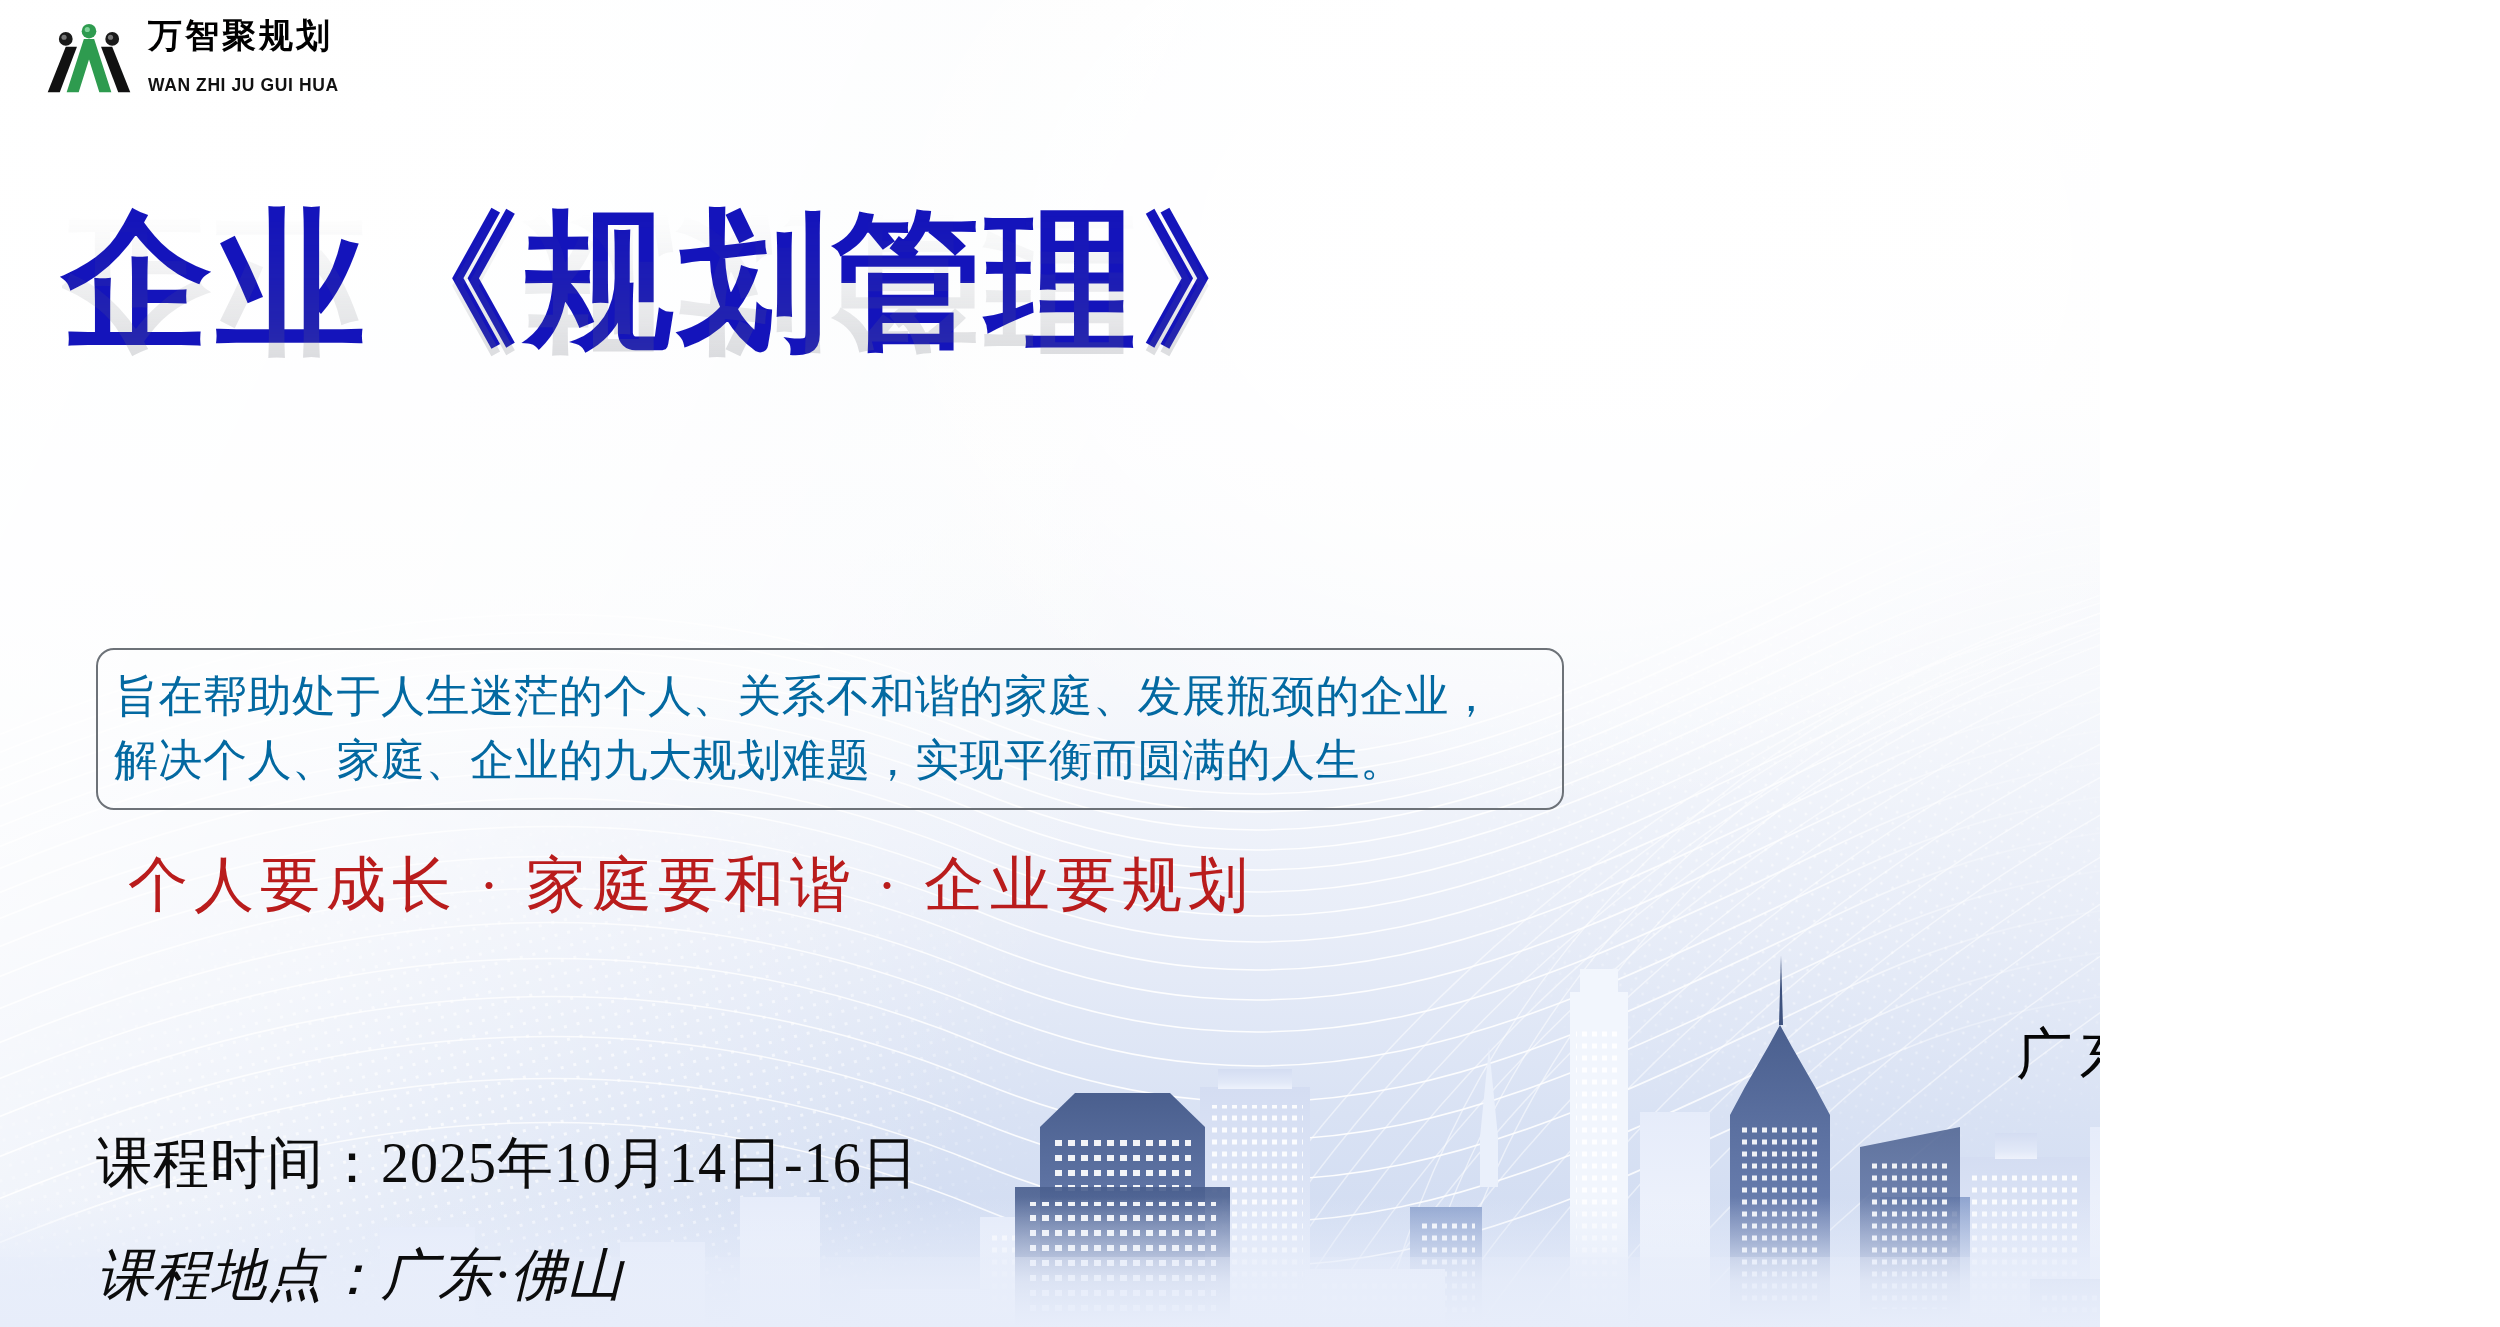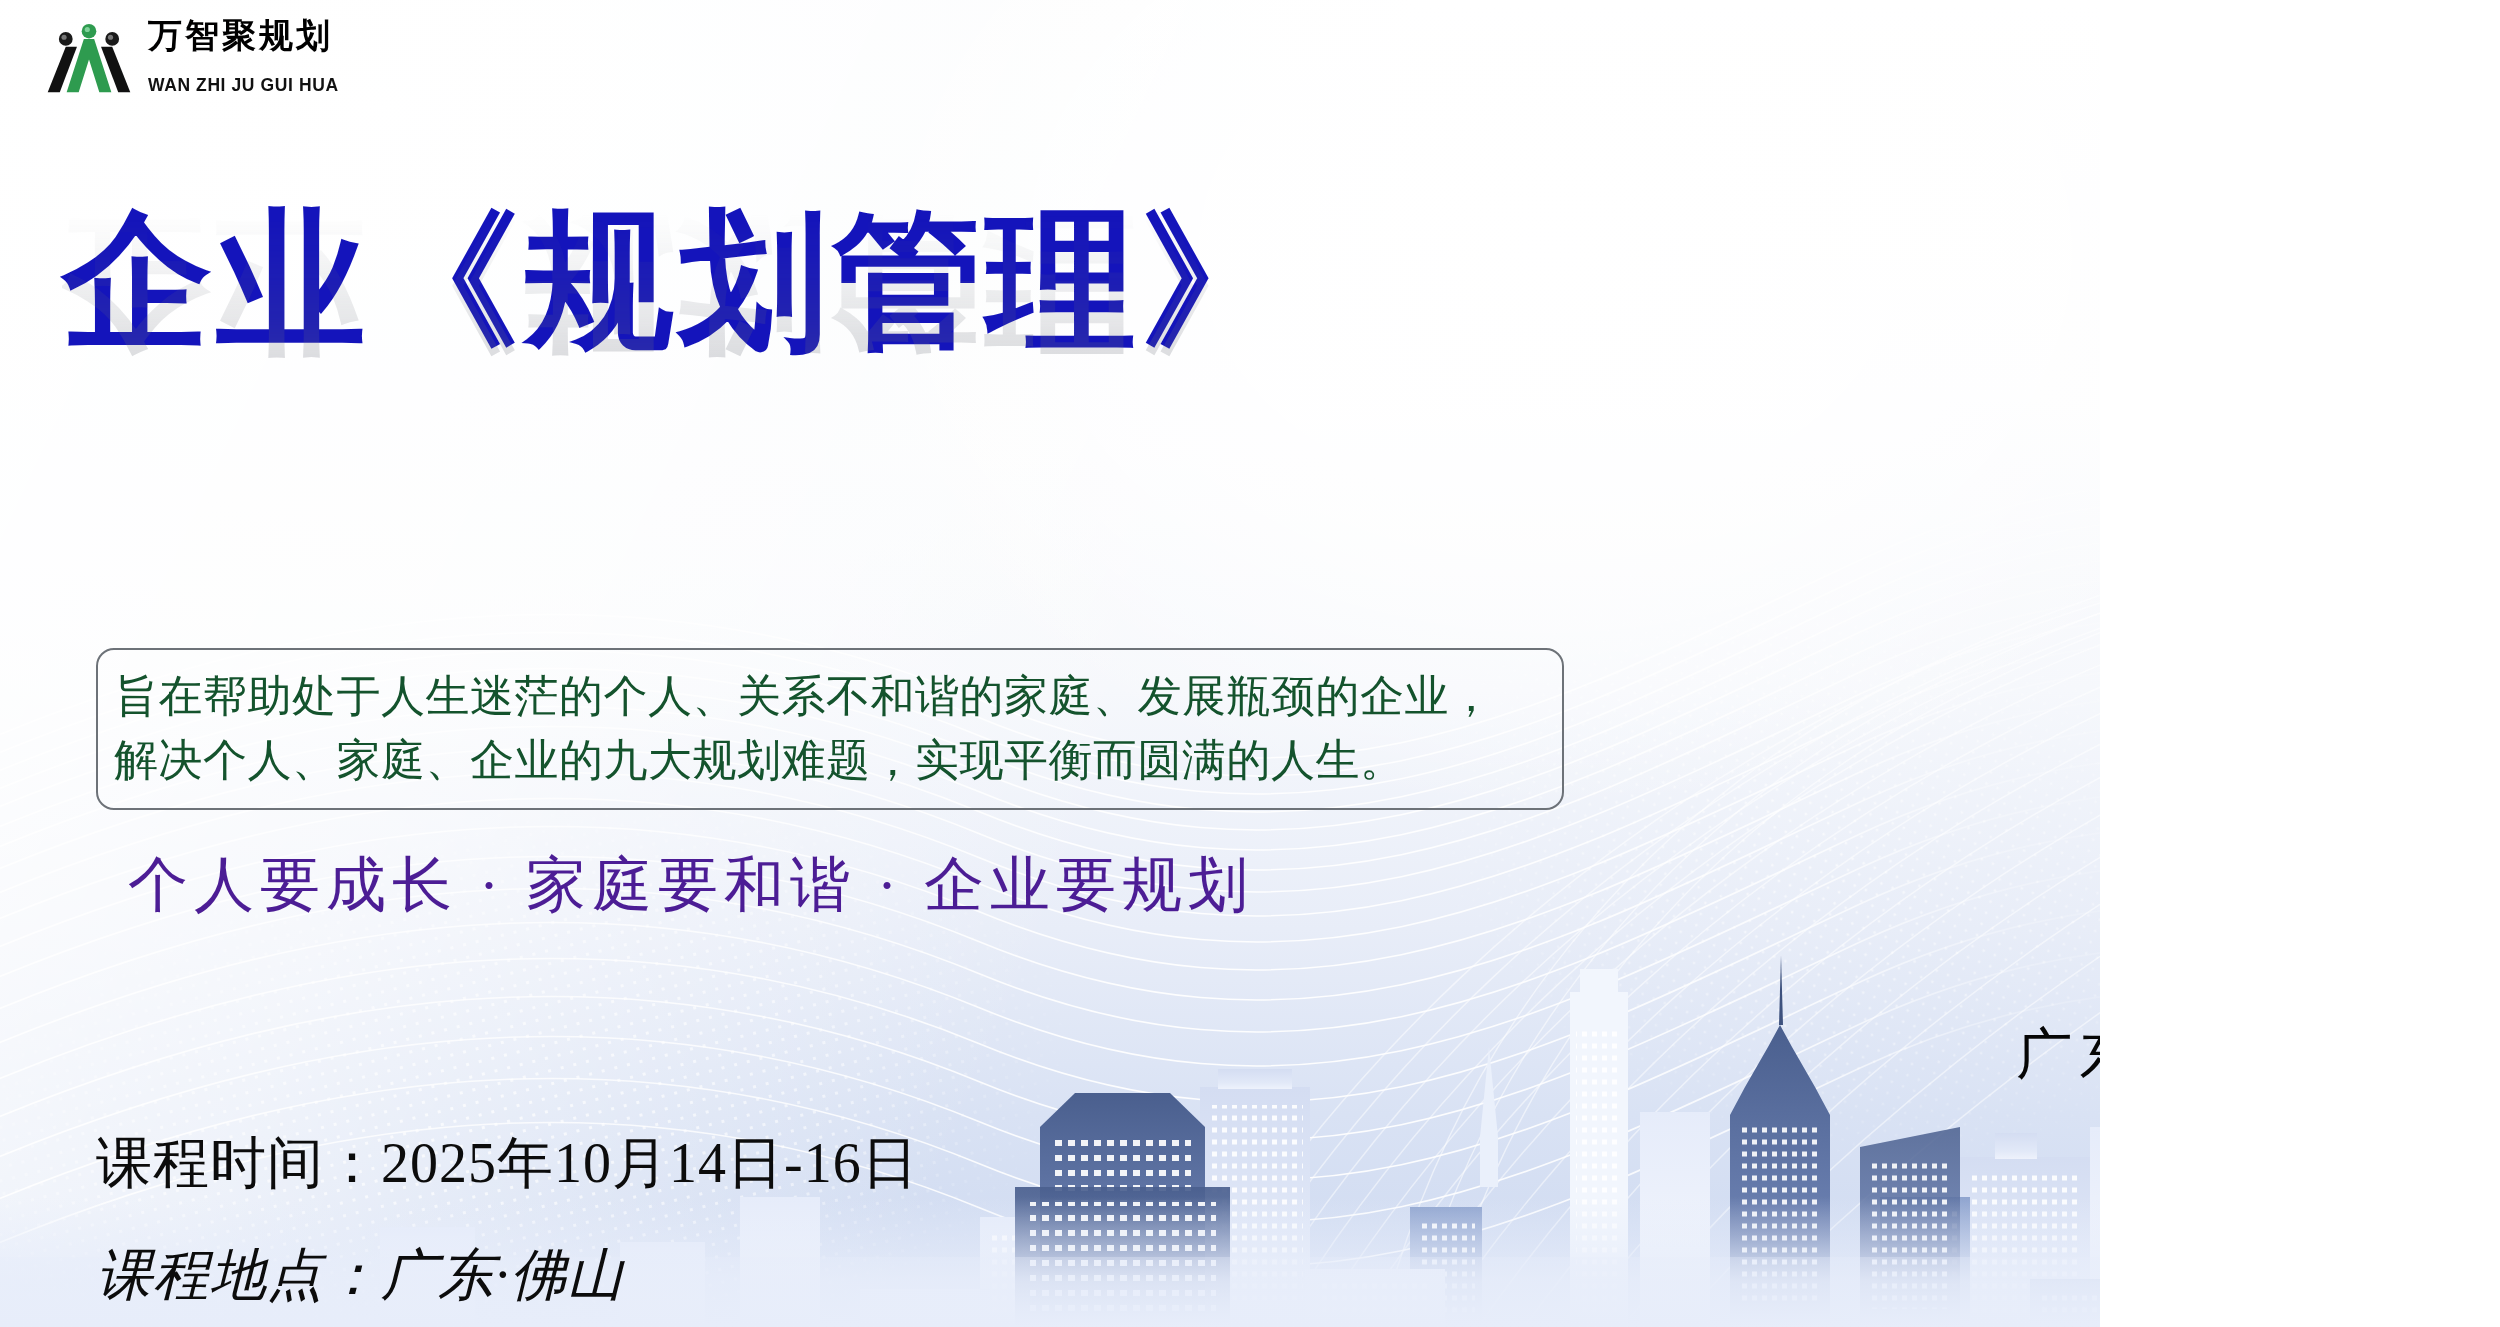--- a/index.html
+++ b/index.html
@@ -136,33 +136,33 @@
     box-sizing: border-box;
     padding: 14px 14px 16px 16px;
     border: 2px solid #6d7278;
     border-radius: 18px;
     background: transparent;
   }
   .desc-line {
     font-family: "Liberation Sans", "DejaVu Sans", sans-serif;
     font-size: 44px;
     line-height: 1.46;
-    color: #14532d;
+    color: #0369a1;
     white-space: nowrap;
     letter-spacing: 0.5px;
   }
 
   
   .slogan {
     position: absolute;
     left: 128px; top: 845px;
     font-family: "Liberation Serif", "DejaVu Serif", serif;
     font-size: 60px;
     font-weight: 400;
-    color: #4c1d95;
+    color: #b91c1c;
     letter-spacing: 6px;
     white-space: nowrap;
   }
 
   
   .info-block {
     position: absolute;
     left: 96px; top: 1126px;
   }
   .info-line {

